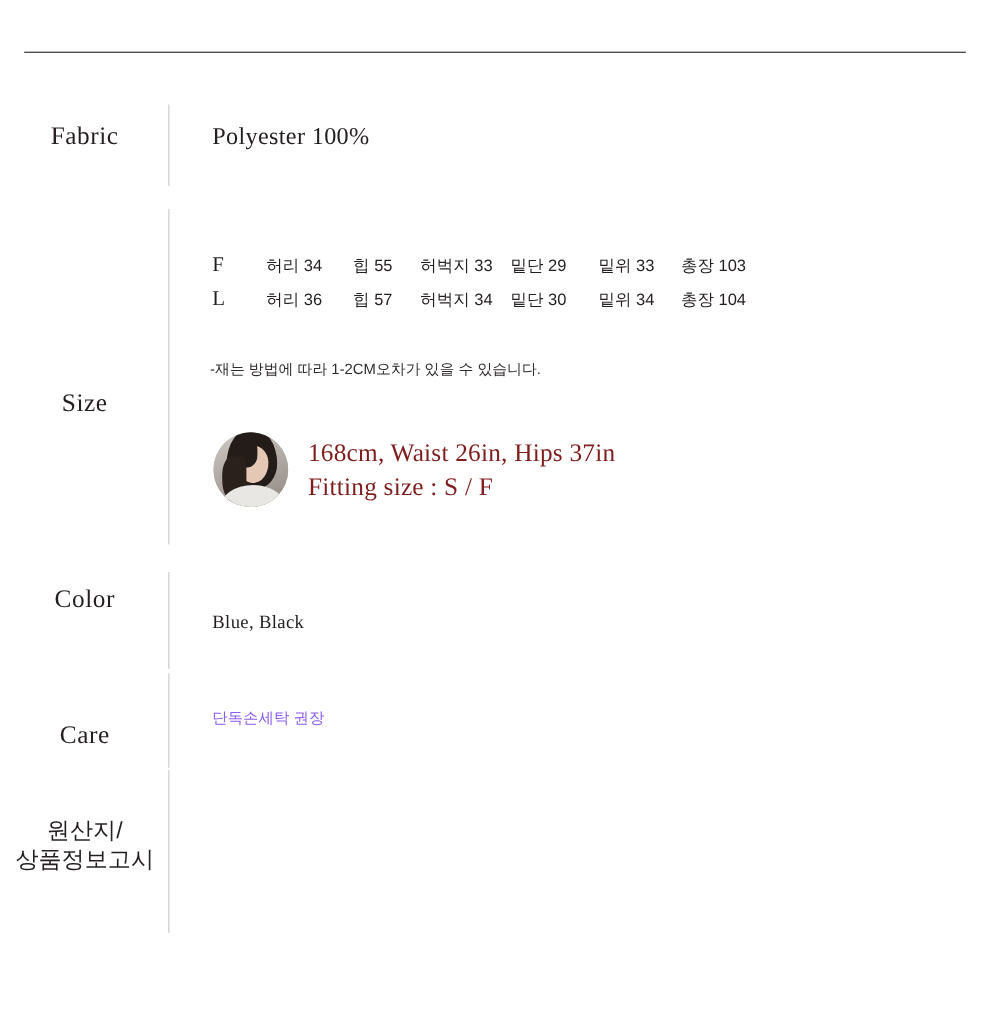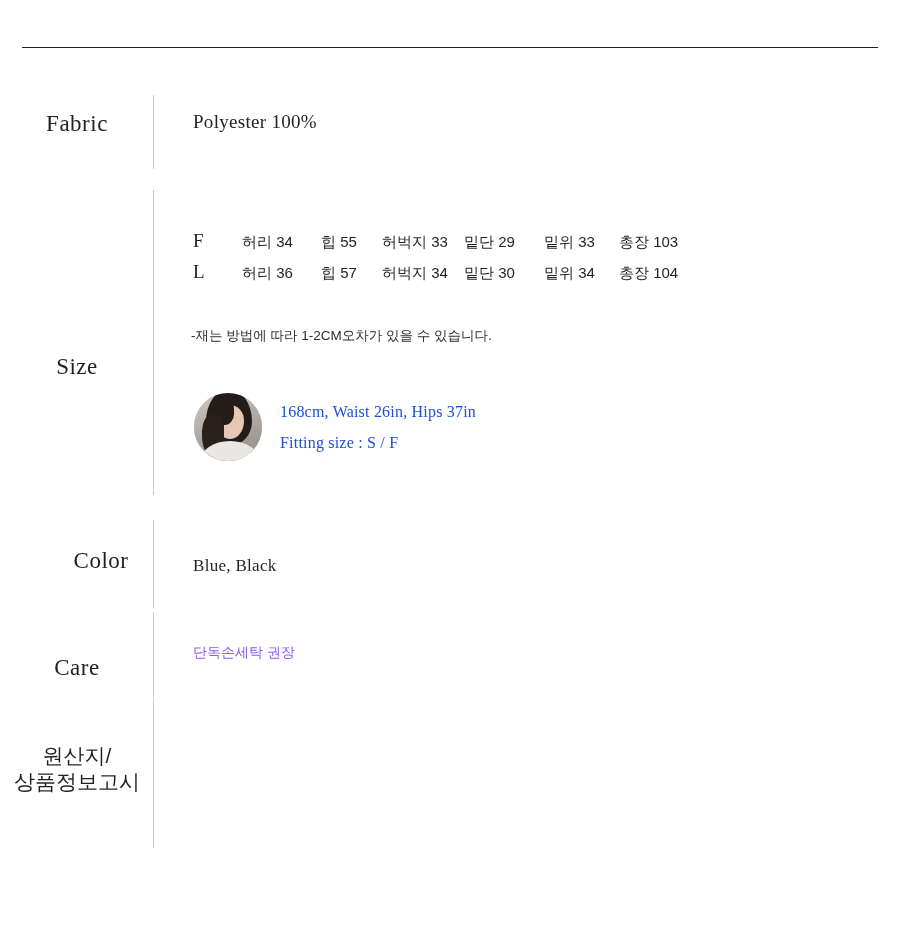--- a/index.html
+++ b/index.html
@@ -63,21 +63,21 @@
     left: 193px;
   }
 
   
   #row-fabric { top: 95px; height: 80px; }
   #row-fabric .label { top: 16px; }
   #row-fabric .divider { top: 0px; height: 74px; }
   #row-fabric .content { top: 16px; }
   .fabric-text {
     font-family: "Liberation Serif", serif;
-    font-size: 19px;
+    font-size: 22px;
     letter-spacing: 0.3px;
     color: #231f20;
   }
 
   
   #row-size { top: 190px; height: 315px; }
   #row-size .label { top: 164px; }
   #row-size .divider { top: 0px; height: 305px; }
 
   .size-table {
@@ -180,29 +180,29 @@
     left: 8px;
     top: 22px;
     width: 22px;
     height: 42px;
     background: #2b211c;
     border-radius: 40% 20% 30% 50%;
   }
   .model-text {
     margin-left: 18px;
     font-family: "Liberation Serif", serif;
-    font-size: 16px;
+    font-size: 23px;
     line-height: 31px;
-    color: #1d4ed8;
+    color: #7f1d1d;
     letter-spacing: 0.2px;
   }
 
   
   #row-color { top: 520px; height: 88px; }
-  #row-color .label { top: 28px; margin-left: 24px; }
+  #row-color .label { top: 12px; }
   #row-color .divider { top: 0px; height: 88px; }
   #row-color .content { top: 36px; }
   .color-text {
     font-family: "Liberation Serif", serif;
     font-size: 17px;
     font-weight: normal;
     letter-spacing: 0.3px;
   }
 
   

